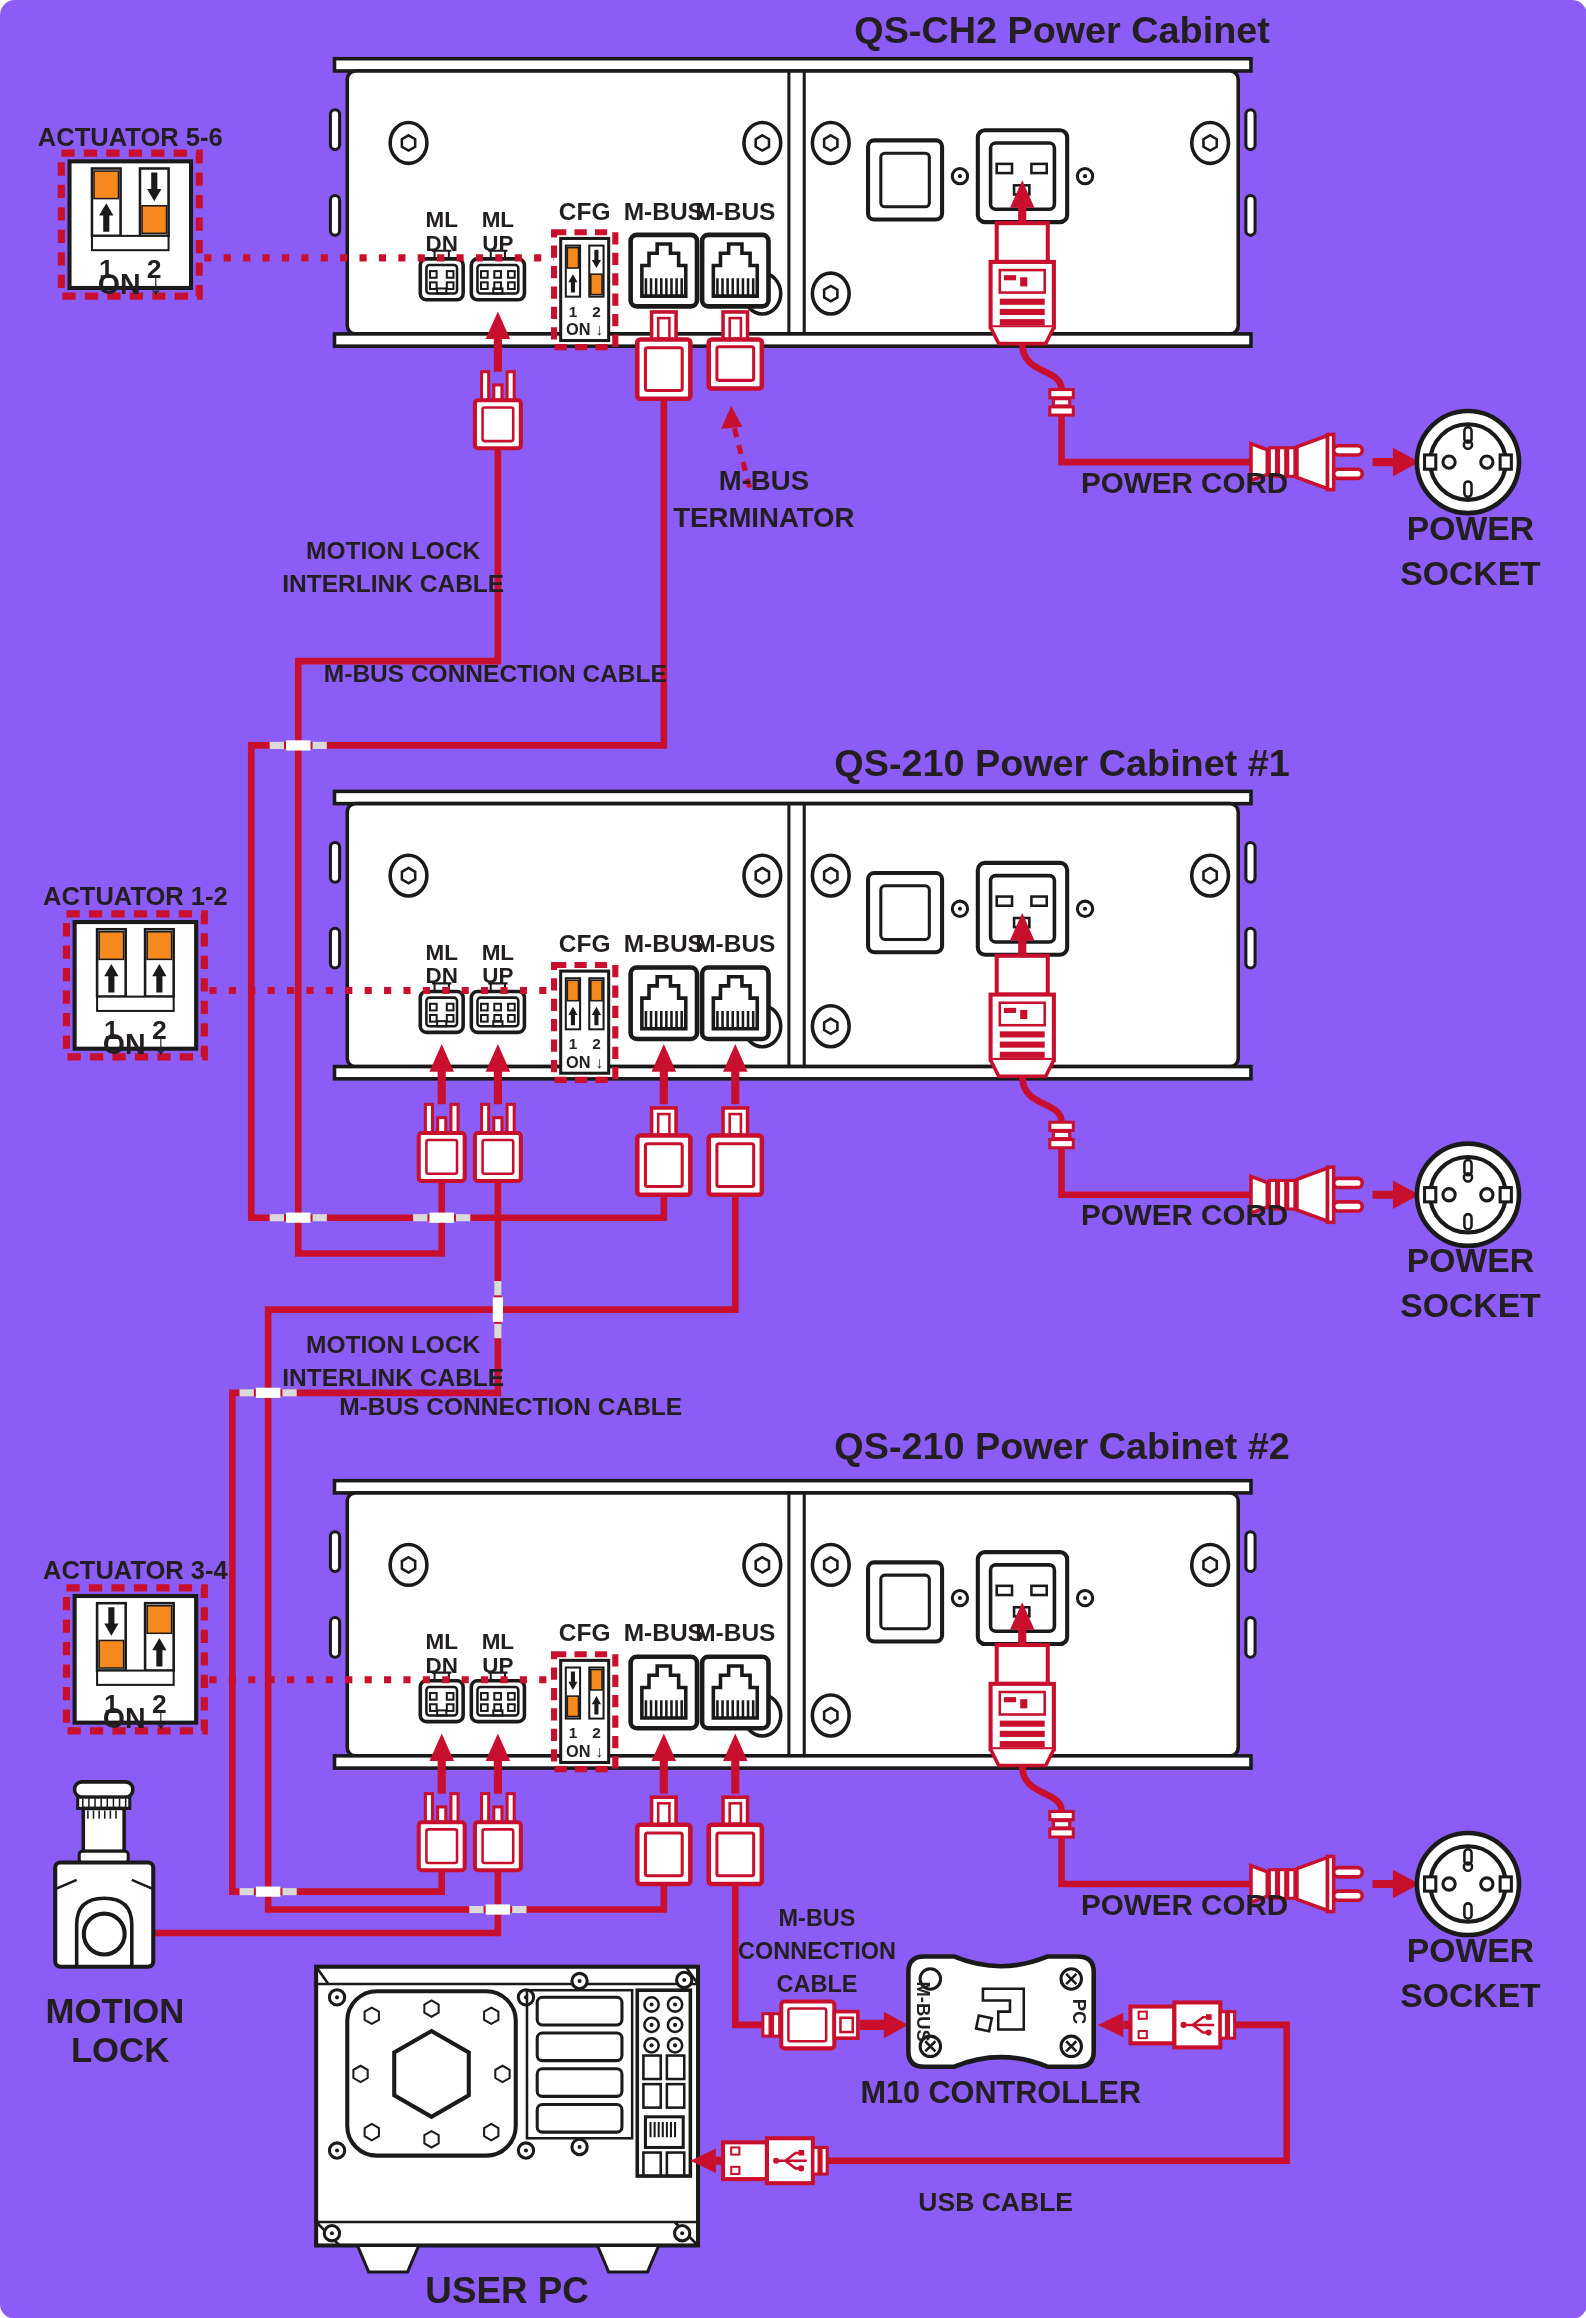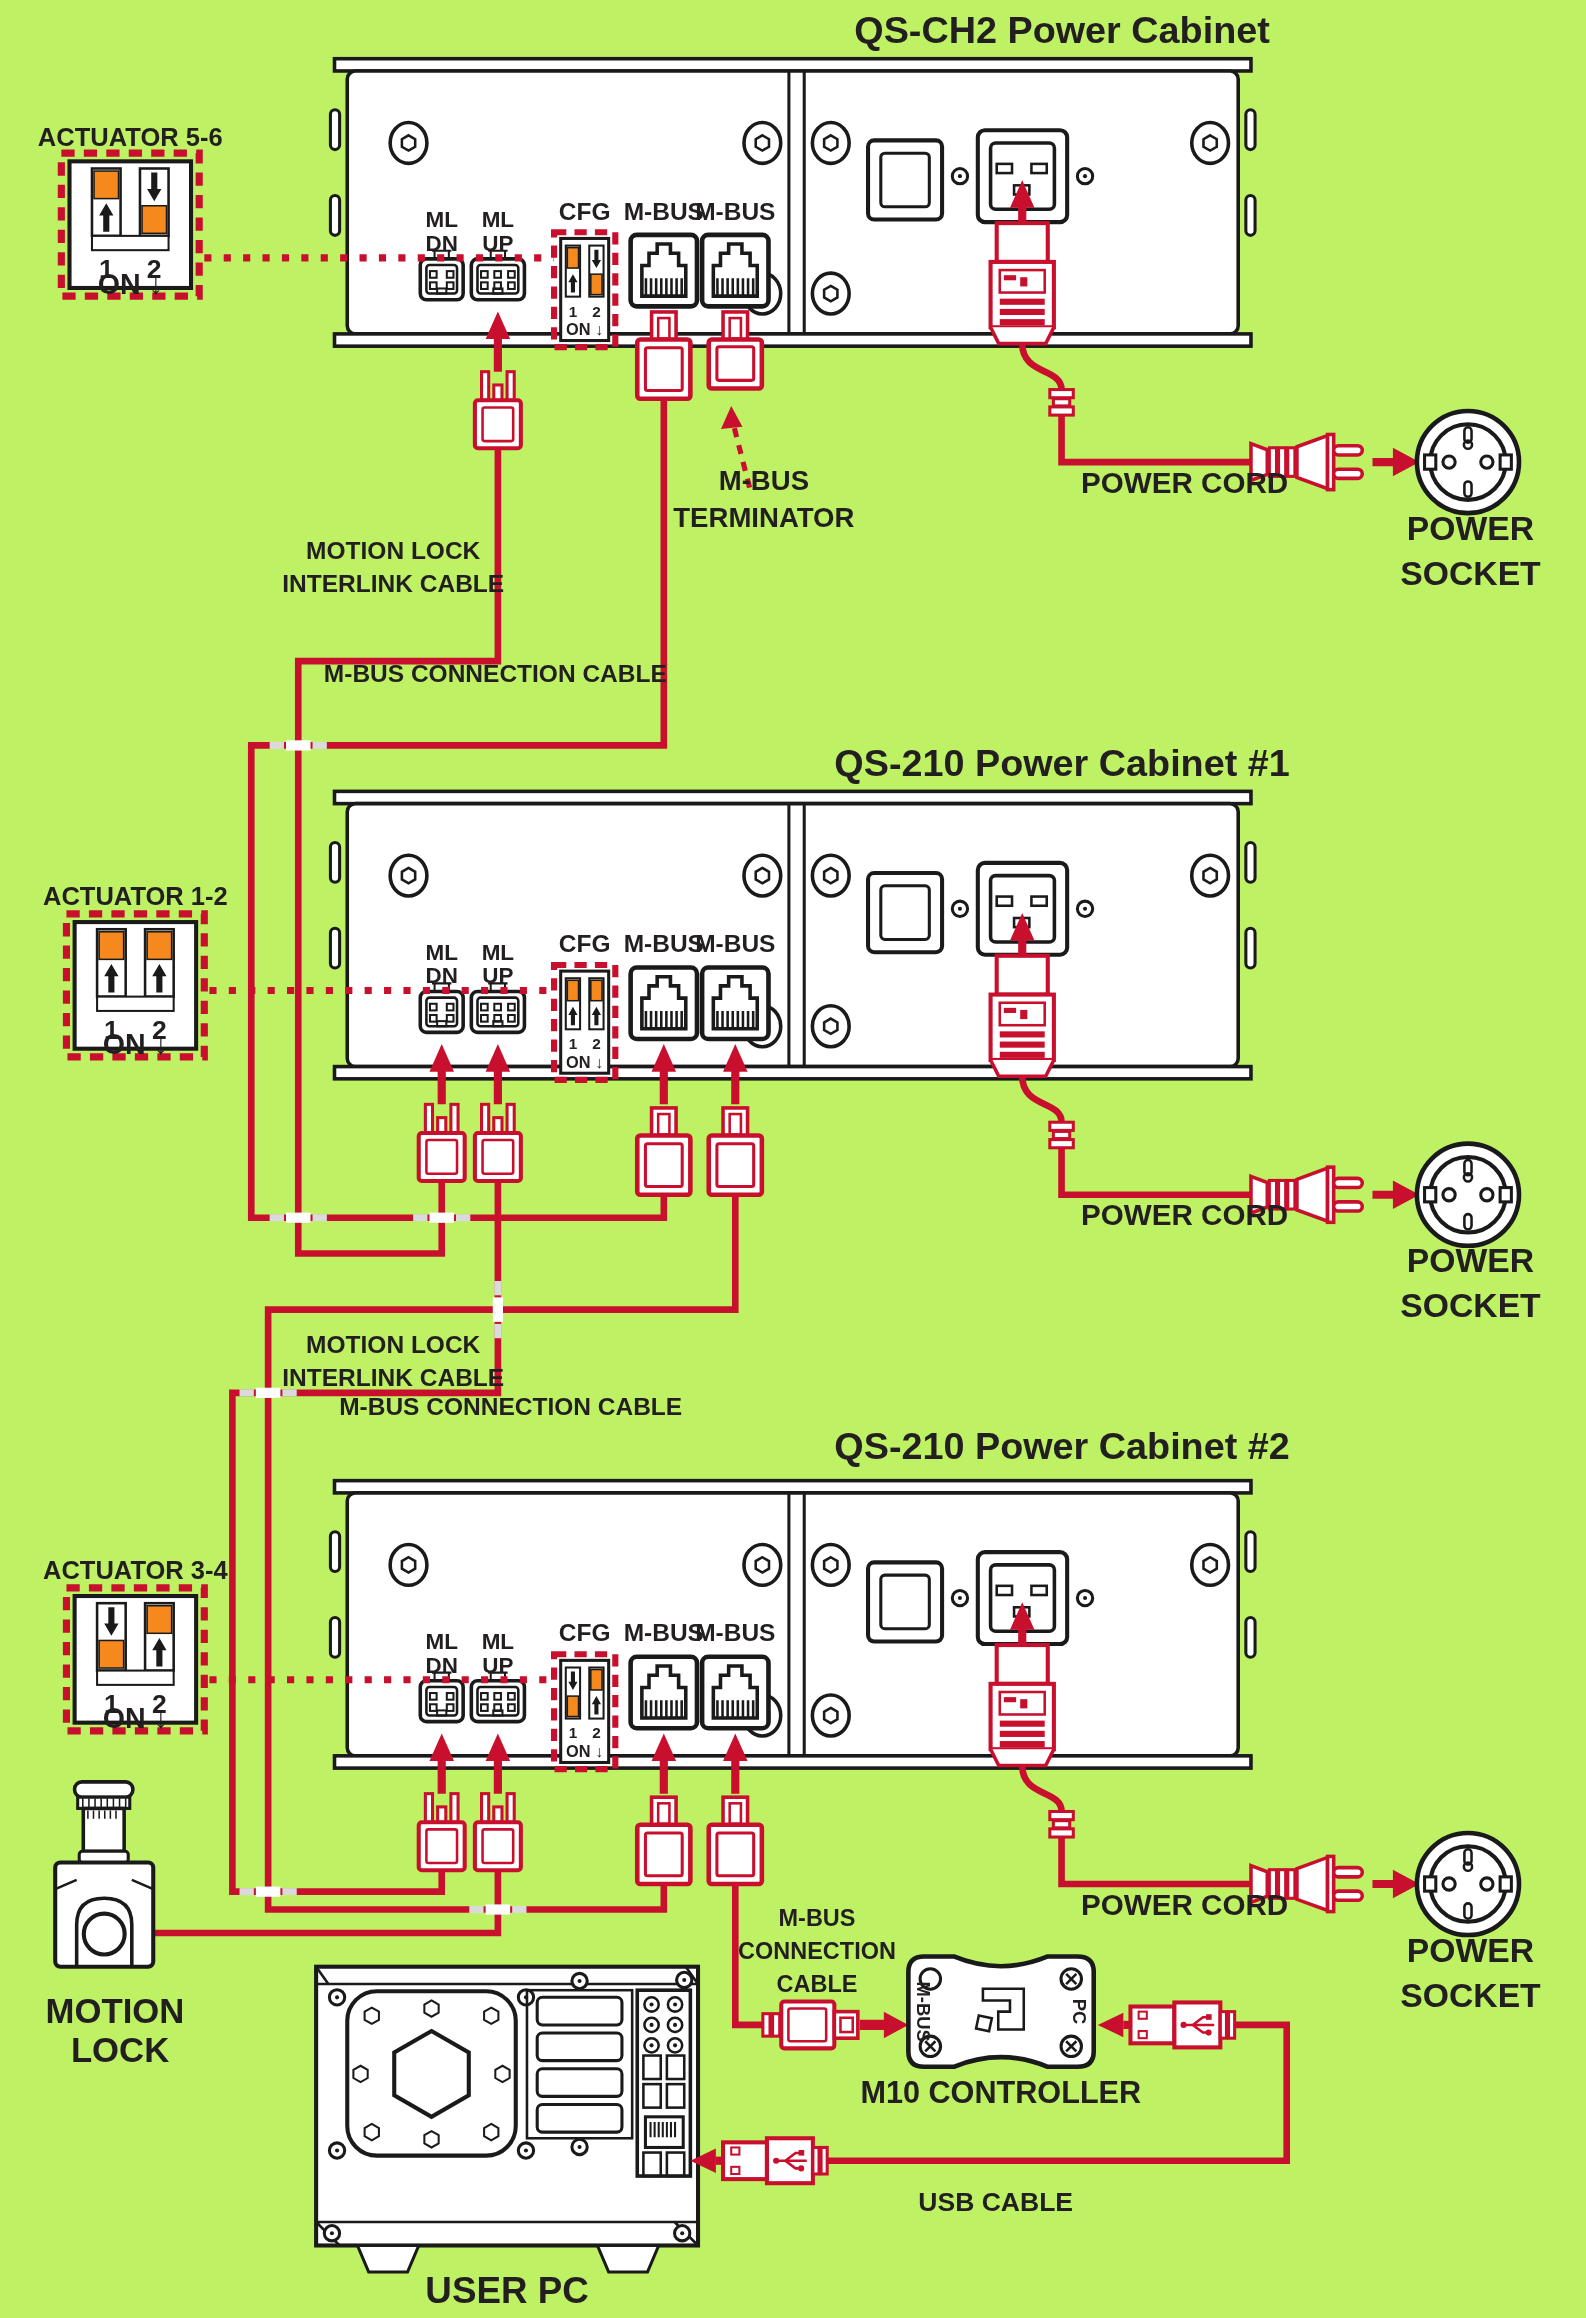--- a/index.html
+++ b/index.html
@@ -1,16 +1,16 @@
 <!DOCTYPE html>
 <html style="font-size:8.2px"><head>
 <meta charset="utf-8">
 <style>
   html,body{margin:0;padding:0;background:#fff;}
-  #stage{width:1587px;height:2319px;position:relative;background:#bef264;}
+  #stage{width:1587px;height:2319px;position:relative;background:#8b5cf6;border-radius:15px;}
   svg{display:block;}
   text{fill:#231F20;font-weight:bold;font-family:"Liberation Sans",sans-serif;}
   .bk{stroke:#1a1a1a;fill:#fff;}
   .nf{stroke:#1a1a1a;fill:none;}
   .blk{fill:#1a1a1a;stroke:none;}
   .red{stroke:#C8102E;fill:none;}
   .redw{stroke:#C8102E;fill:#fff;}
   .redf{fill:#C8102E;stroke:none;}
   .org{fill:#F6891E;stroke:#1a1a1a;stroke-width:3;}
   .gry{fill:#DADADA;stroke:none;}

